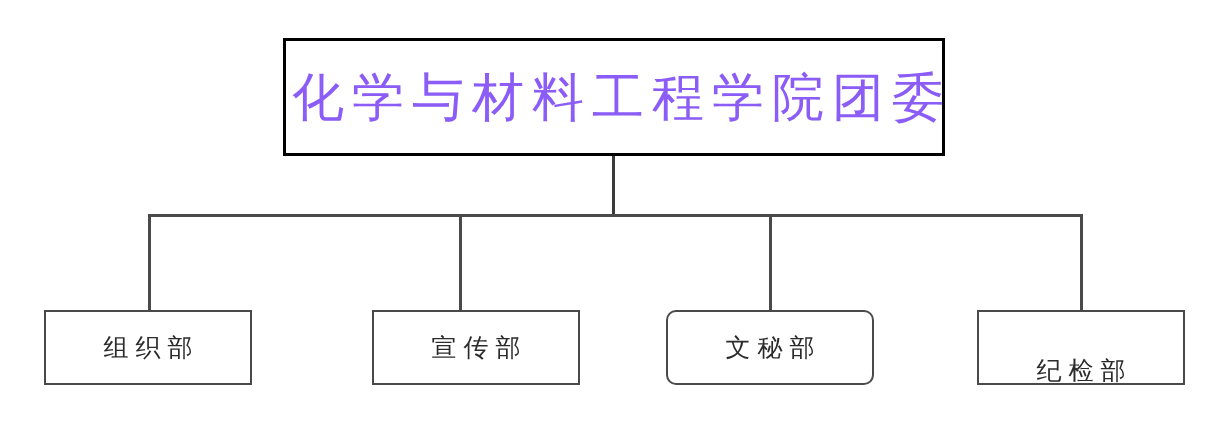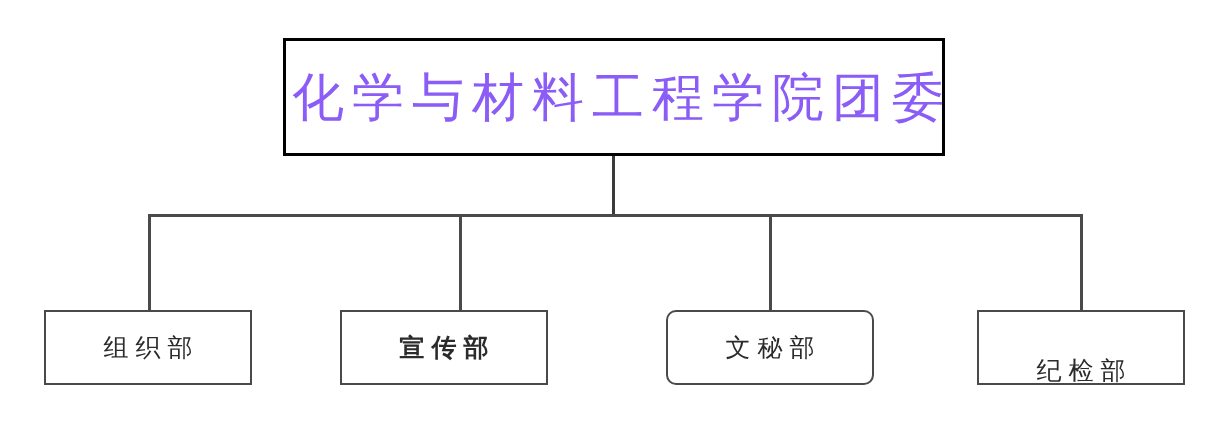--- a/index.html
+++ b/index.html
@@ -62,21 +62,21 @@
   .node-child .node-label {
     font-size: 25px;
     line-height: 1;
     letter-spacing: 7px;
     text-indent: 7px;
     color: #2b2b2b;
     font-family: "DejaVu Serif", "Liberation Serif", serif;
   }
 
   .child-1 { left: 44px; }
-  .child-2 { left: 340px; font-weight: bold; }
+  .child-2 { left: 372px; }
   .child-3 { left: 666px; border-radius: 10px; }
   .child-4 { left: 977px; align-items: flex-end; }
 
   
   .connector {
     position: absolute;
     background: #4a4a4a;
   }
 
   

